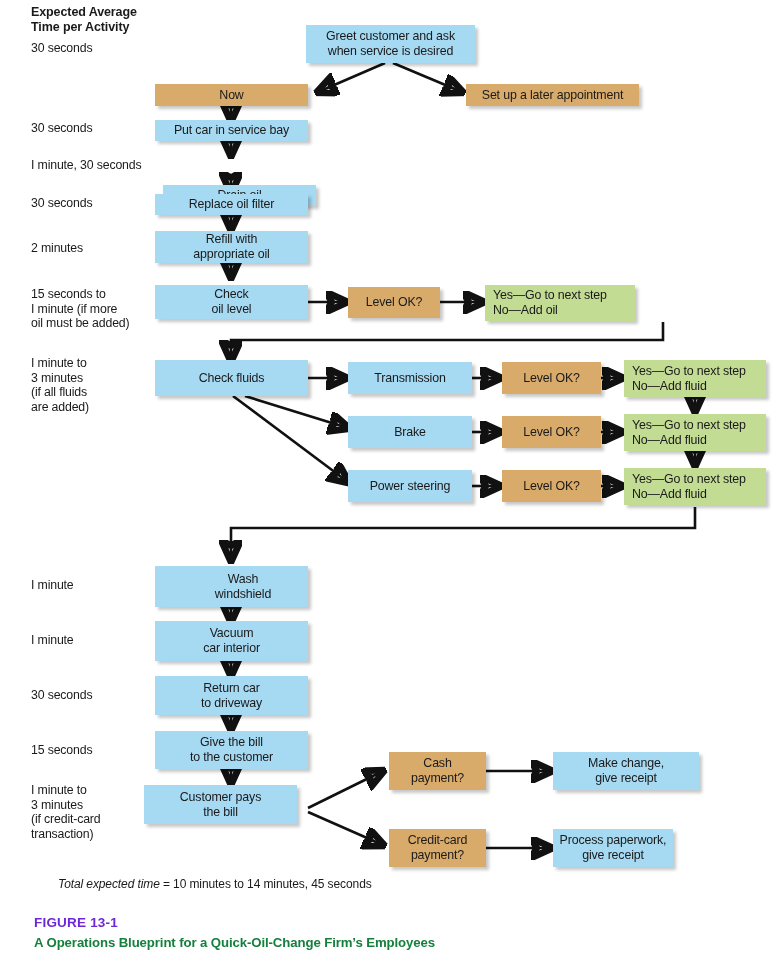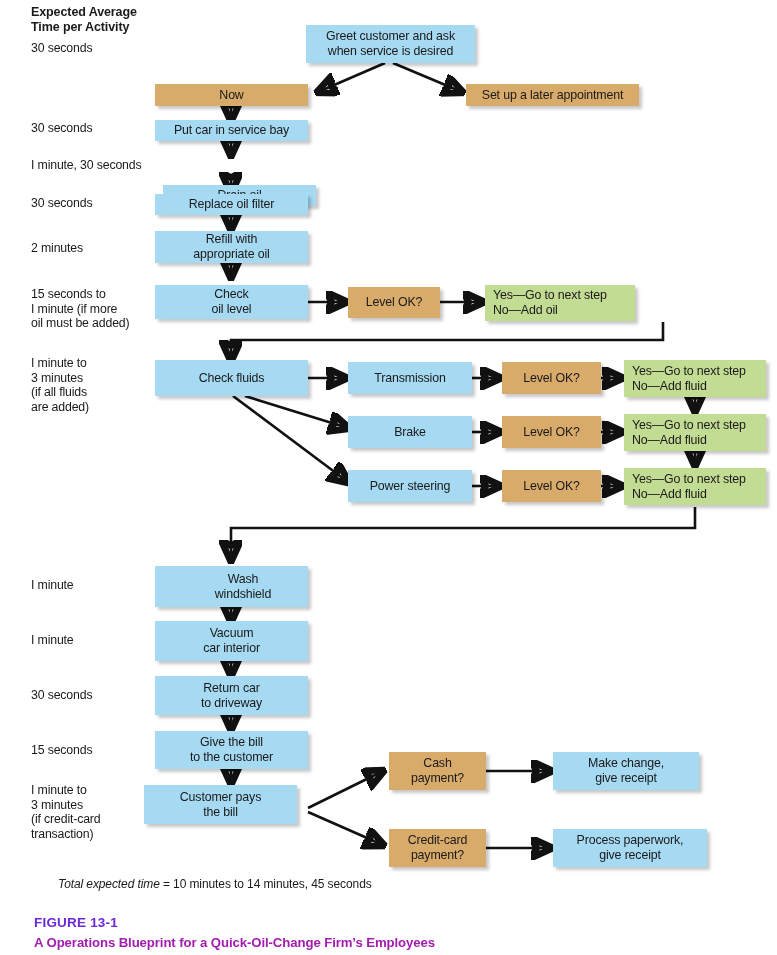--- a/index.html
+++ b/index.html
@@ -21,21 +21,21 @@
   }
   .totaltime{
     position:absolute;font-size:12px;letter-spacing:-0.1px;
   }
   .totaltime i{font-style:italic;}
   .figno{
     position:absolute;font-weight:bold;font-size:13.5px;color:#6d28d9;
     letter-spacing:0.2px;
   }
   .figcap{
-    position:absolute;font-weight:bold;font-size:13.2px;color:#a21caf;
+    position:absolute;font-weight:bold;font-size:13.2px;color:#15803d;
     letter-spacing:-0.1px;
   }
 
   
   .box{
     position:absolute;box-sizing:border-box;
     display:flex;align-items:center;justify-content:center;
     text-align:center;font-size:12.4px;line-height:15px;
     letter-spacing:-0.15px;
     box-shadow:3px 3px 3px rgba(0,0,0,0.22);
@@ -203,21 +203,21 @@
 
   <div class="box tan" style="left:389px;top:752px;width:97px;height:38px;">Cash
 payment?</div>
 
   <div class="box blue" style="left:553px;top:752px;width:146px;height:38px;">Make change,
 give receipt</div>
 
   <div class="box tan" style="left:389px;top:829px;width:97px;height:38px;">Credit-card
 payment?</div>
 
-  <div class="box blue" style="left:553px;top:829px;width:154px;height:38px;">Process paperwork,
+  <div class="box blue" style="left:553px;top:829px;width:120px;height:38px;">Process paperwork,
 give receipt</div>
 
   <div class="totaltime" style="left:58px;top:877px;"><i>Total expected time</i><span> = 10 minutes to 14 minutes, 45 seconds</span></div>
 
   <div class="figno" style="left:34px;top:915px;">FIGURE 13-1</div>
 
   <div class="figcap" style="left:34px;top:935px;">A Operations Blueprint for a Quick-Oil-Change Firm’s Employees</div>
 
 </div>
 

